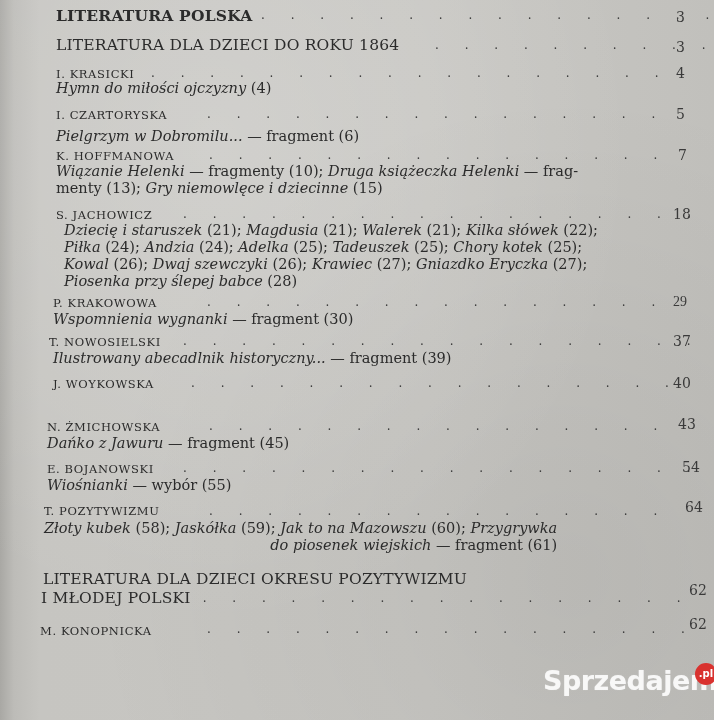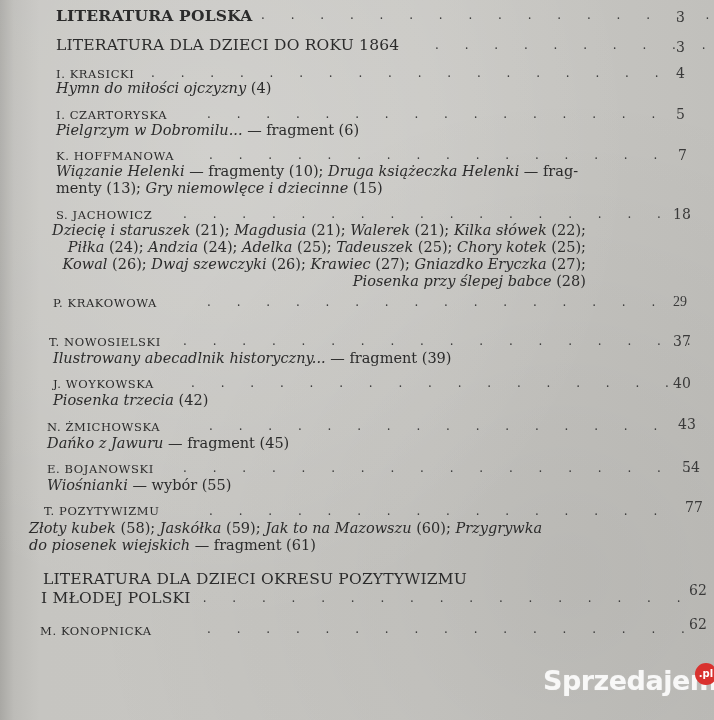--- a/index.html
+++ b/index.html
@@ -114,69 +114,69 @@
   </div>
   <div class="works" style="left:33px;top:80px;text-align:center;">
     <div><i>Hymn do miłości ojczyzny</i> (4)</div>
   </div>
 
   <div class="row" style="top:108px;">
     <span class="author" style="position:absolute;left:33px;">I. CZARTORYSKA</span>
     <span class="dots" style="left:184px;top:-1px;">. . . . . . . . . . . . . . . .</span>
     <span class="page-num" style="left:653px;top:-2px;">5</span>
   </div>
-  <div class="works" style="left:33px;top:122px;">
+  <div class="works" style="left:33px;top:128px;">
     <div><i>Pielgrzym w Dobromilu...</i> — fragment (6)</div>
   </div>
 
   <div class="row" style="top:149px;">
     <span class="author" style="position:absolute;left:33px;">K. HOFFMANOWA</span>
     <span class="dots" style="left:186px;top:-1px;">. . . . . . . . . . . . . . . .</span>
     <span class="page-num" style="left:655px;top:-2px;">7</span>
   </div>
   <div class="works" style="left:33px;top:163px;">
     <div><i>Wiązanie Helenki</i> — fragmenty (10); <i>Druga książeczka Helenki</i> — frag-</div>
     <div>menty (13); <i>Gry niemowlęce i dziecinne</i> (15)</div>
   </div>
 
   <div class="row" style="top:208px;">
     <span class="author" style="position:absolute;left:33px;">S. JACHOWICZ</span>
     <span class="dots" style="left:160px;top:-1px;">. . . . . . . . . . . . . . . . . .</span>
     <span class="page-num" style="left:650px;top:-2px;">18</span>
   </div>
-  <div class="works" style="left:29px;top:222px;text-align:right;">
+  <div class="works" style="left:41px;top:222px;">
     <div><i>Dziecię i staruszek</i> (21); <i>Magdusia</i> (21); <i>Walerek</i> (21); <i>Kilka słówek</i> (22);</div>
     <div><i>Piłka</i> (24); <i>Andzia</i> (24); <i>Adelka</i> (25); <i>Tadeuszek</i> (25); <i>Chory kotek</i> (25);</div>
     <div><i>Kowal</i> (26); <i>Dwaj szewczyki</i> (26); <i>Krawiec</i> (27); <i>Gniazdko Eryczka</i> (27);</div>
     <div><i>Piosenka przy ślepej babce</i> (28)</div>
   </div>
 
   <div class="row" style="top:296px;">
     <span class="author" style="position:absolute;left:30px;text-align:center;">P. KRAKOWOWA</span>
     <span class="dots" style="left:184px;top:-1px;">. . . . . . . . . . . . . . . .</span>
     <span class="page-num" style="left:650px;top:-2px;font-family:Liberation Serif, serif;">29</span>
   </div>
+  <div class="works" style="left:30px;top:311px;">
+    <div><i>Wspomnienia wygnanki</i> — fragment (30)</div>
+  </div>
 
   <div class="row" style="top:335px;">
     <span class="author" style="position:absolute;left:26px;">T. NOWOSIELSKI</span>
     <span class="dots" style="left:160px;top:-1px;">. . . . . . . . . . . . . . . . . .</span>
     <span class="page-num" style="left:650px;top:-2px;">37</span>
   </div>
   <div class="works" style="left:30px;top:350px;">
     <div><i>Ilustrowany abecadlnik historyczny...</i> — fragment (39)</div>
   </div>
 
   <div class="row" style="top:377px;">
     <span class="author" style="position:absolute;left:30px;">J. WOYKOWSKA</span>
     <span class="dots" style="left:168px;top:-1px;">. . . . . . . . . . . . . . . . .</span>
     <span class="page-num" style="left:650px;top:-2px;">40</span>
   </div>
-  <div class="works" style="left:30px;top:392px;">
-    <div><i>Piosenka trzecia</i> (42)</div>
-  </div>
 
   <div class="row" style="top:420px;">
     <span class="author" style="position:absolute;left:24px;">N. ŻMICHOWSKA</span>
     <span class="dots" style="left:186px;top:-1px;">. . . . . . . . . . . . . . . .</span>
     <span class="page-num" style="left:655px;top:-4px;">43</span>
   </div>
   <div class="works" style="left:24px;top:435px;">
     <div><i>Dańko z Jawuru</i> — fragment (45)</div>
   </div>
 
@@ -185,23 +185,23 @@
     <span class="dots" style="left:160px;top:-1px;">. . . . . . . . . . . . . . . . . .</span>
     <span class="page-num" style="left:659px;top:-3px;">54</span>
   </div>
   <div class="works" style="left:24px;top:477px;">
     <div><i>Wiośnianki</i> — wybór (55)</div>
   </div>
 
   <div class="row" style="top:504px;">
     <span class="author" style="position:absolute;left:21px;">T. POZYTYWIZMU</span>
     <span class="dots" style="left:186px;top:0px;">. . . . . . . . . . . . . . . .</span>
-    <span class="page-num" style="left:662px;top:-5px;">77</span>
-  </div>
-  <div class="works" style="left:6px;top:520px;">
+    <span class="page-num" style="left:662px;top:-5px;">64</span>
+  </div>
+  <div class="works" style="left:21px;top:520px;text-align:right;">
     <div><i>Złoty kubek</i> (58); <i>Jaskółka</i> (59); <i>Jak to na Mazowszu</i> (60); <i>Przygrywka</i></div>
     <div><i>do piosenek wiejskich</i> — fragment (61)</div>
   </div>
 
   <div class="row" style="top:570px;">
     <span class="head" style="position:absolute;left:20px;">LITERATURA DLA DZIECI OKRESU POZYTYWIZMU</span>
   </div>
   <div class="row" style="top:589px;">
     <span class="head" style="position:absolute;left:18px;">I MŁODEJ POLSKI</span>
     <span class="dots" style="left:150px;top:2px;">. . . . . . . . . . . . . . . . . .</span>

